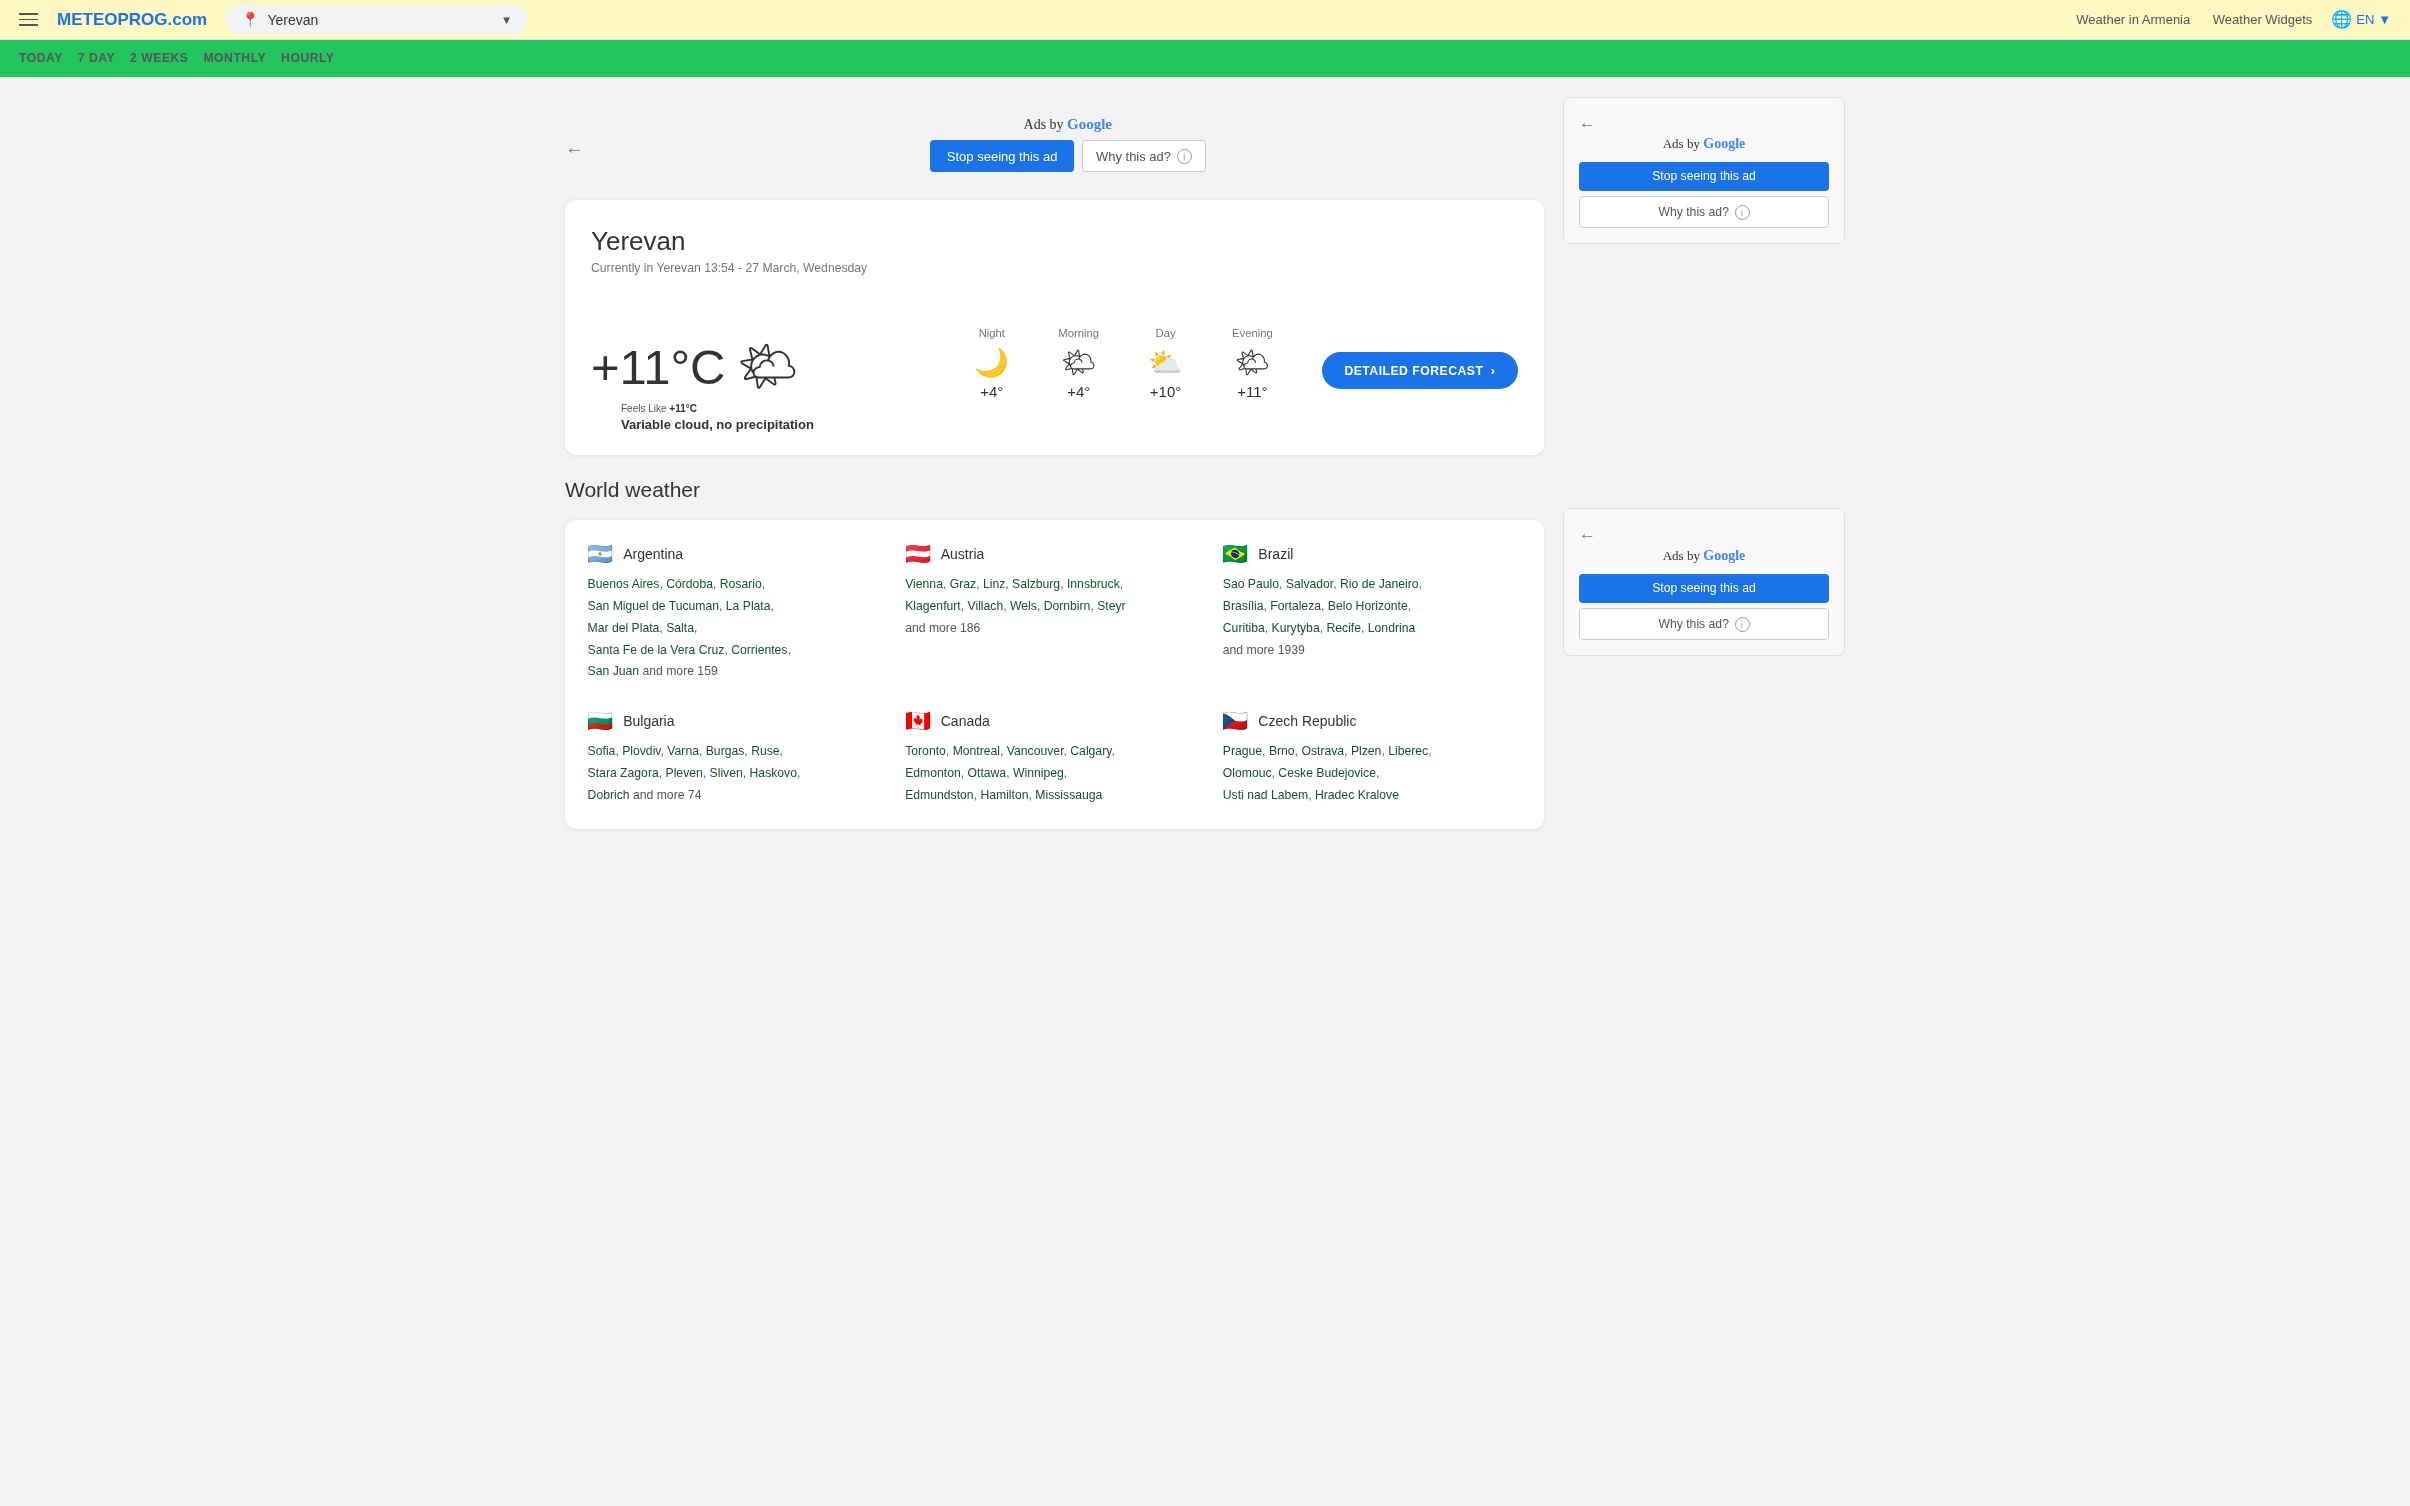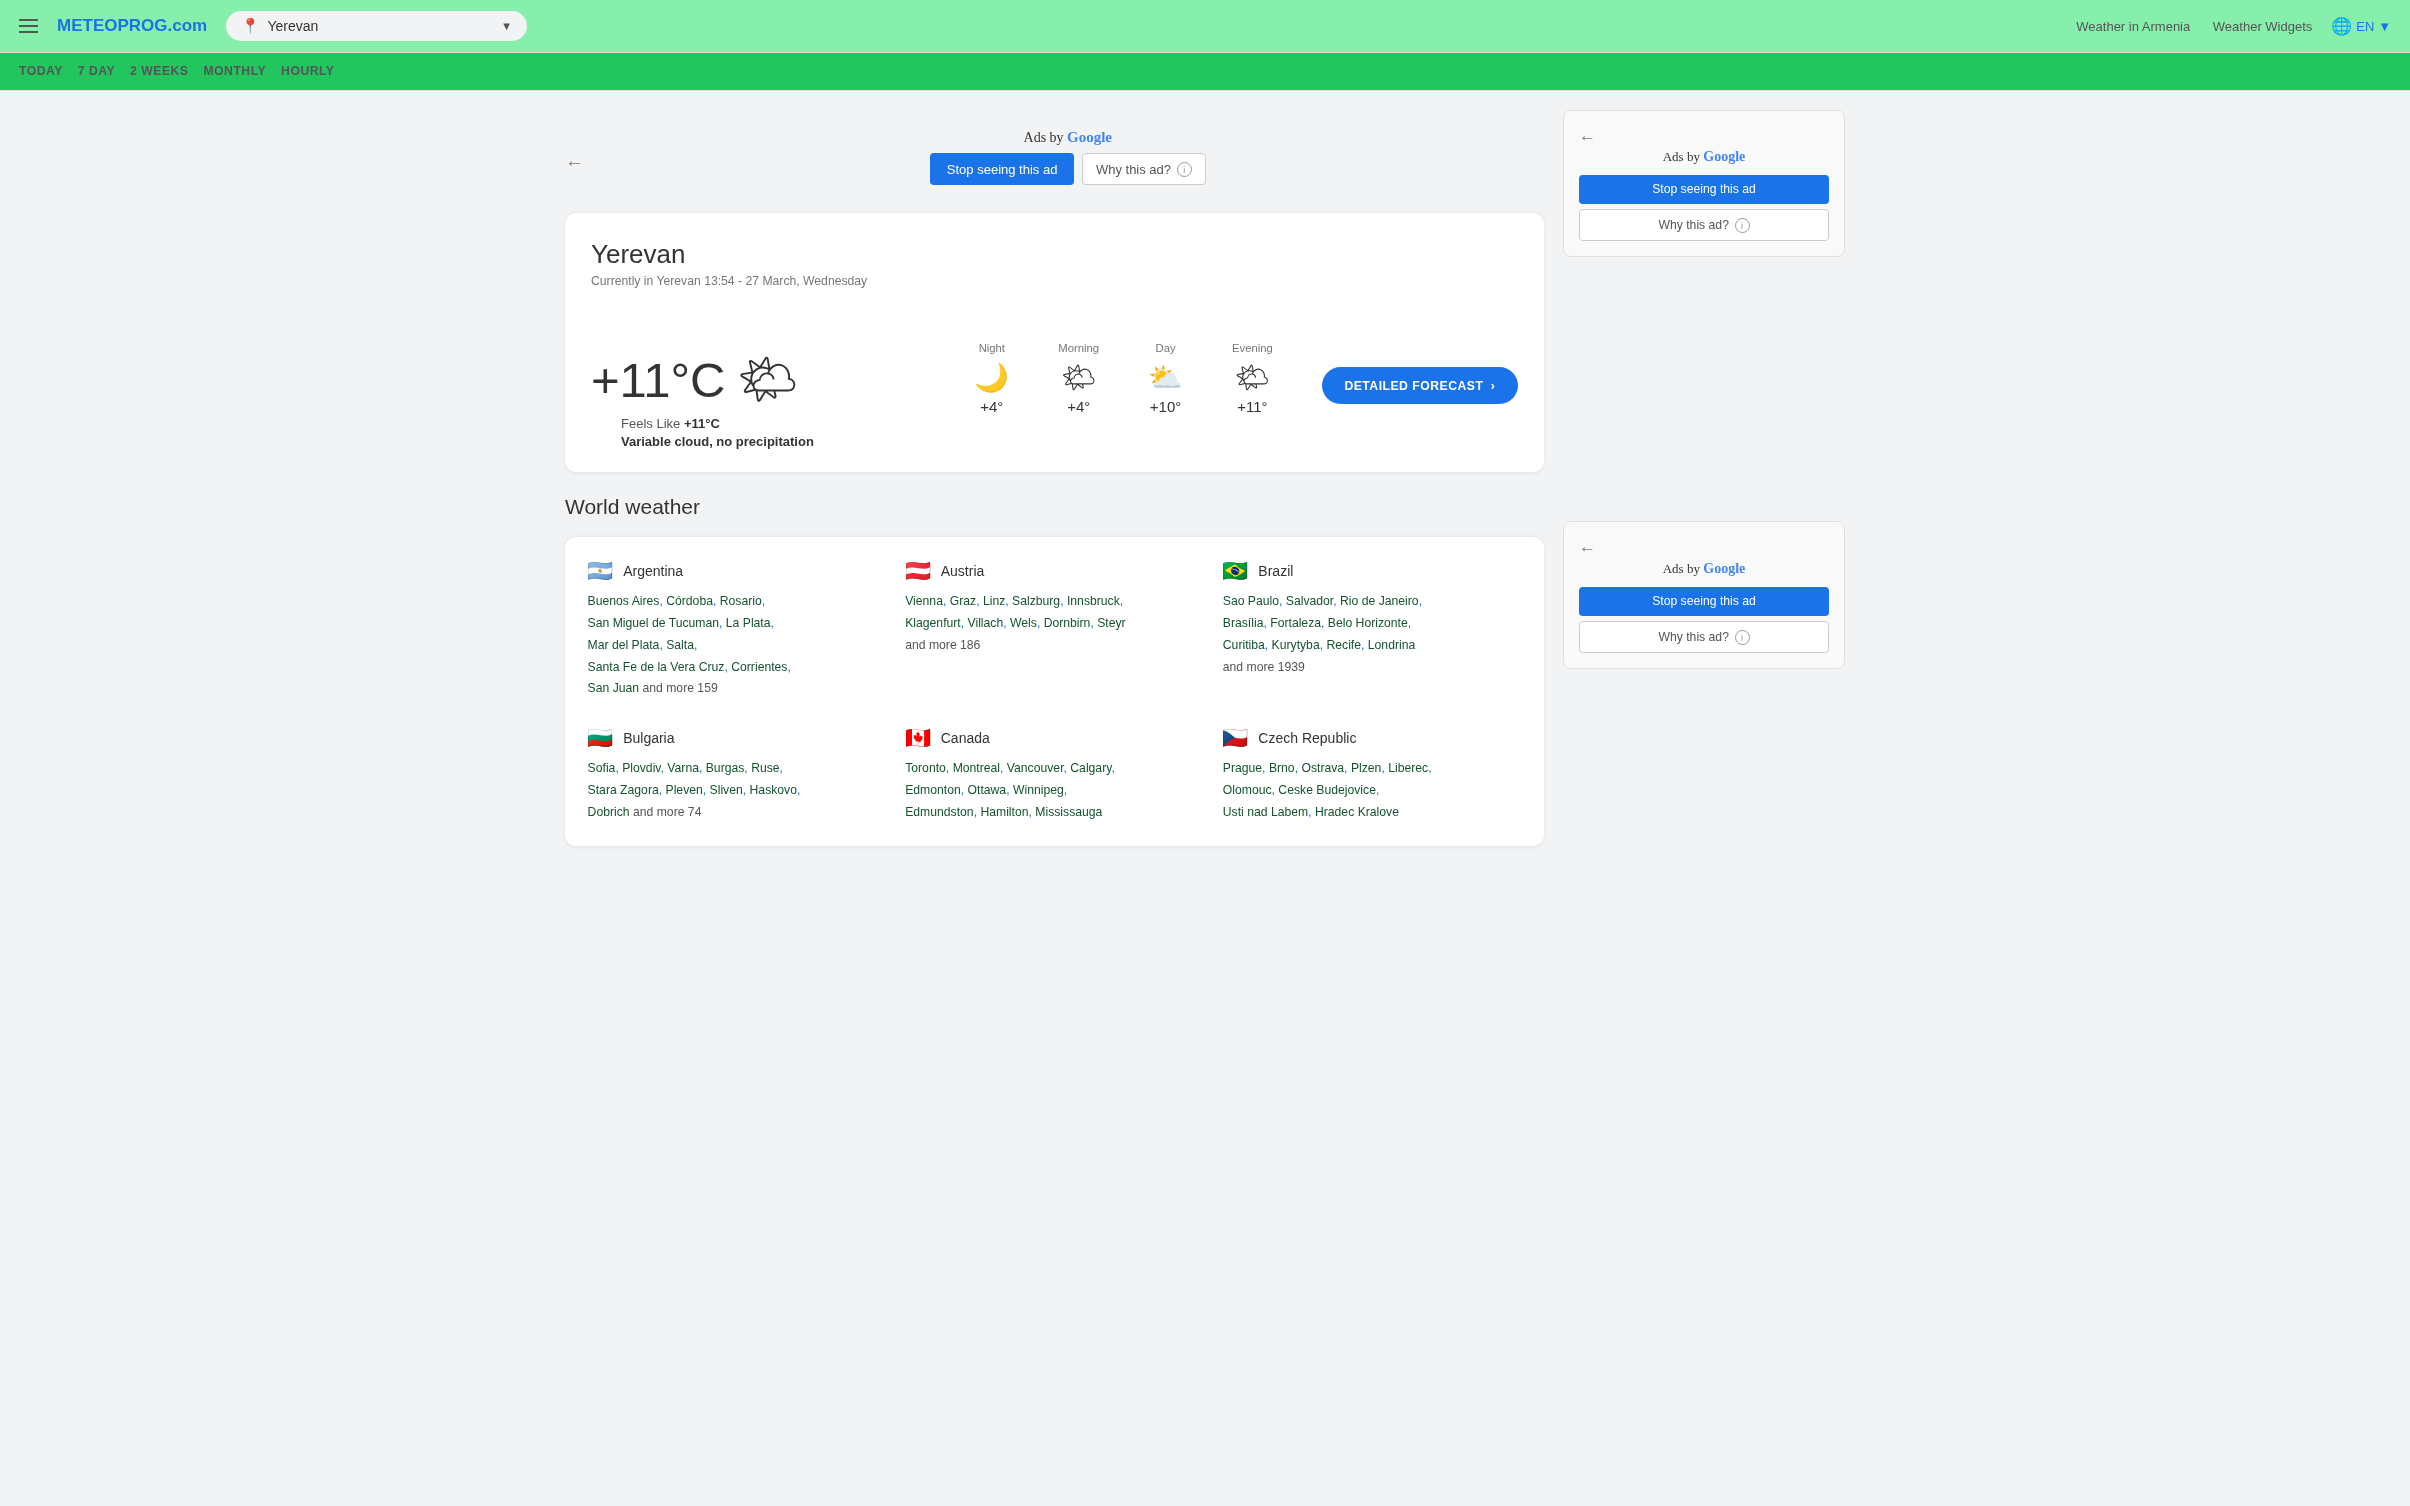--- a/index.html
+++ b/index.html
@@ -1,25 +1,25 @@
 <!DOCTYPE html>
 <html style="font-size:15px"><head>
   <meta charset="utf-8">
   <style>
     * { box-sizing: border-box; margin: 0; padding: 0; }
     body { font-family: Arial, sans-serif; background: #f1f3f4; color: #333; font-size: 13px; }
 
     
     .header {
-      background: #86efac;
+      background: #fef9c3;
       border-bottom: 0.9px solid #e0e0e0;
       padding: 0 19px;
       display: flex;
       align-items: center;
-      height: 53px;
+      height: 40px;
       gap: 19px;
     }
     .hamburger-icon { cursor: pointer; display: flex; flex-direction: column; gap: 3.8px; }
     .hamburger-icon span { display: block; width: 19px; height: 1.9px; background: #555; }
     .logo { font-size: 17px; font-weight: bold; color: #333; white-space: nowrap; }
     .logo span { color: #1a73e8; }
     .location-selector {
       display: flex; align-items: center; background: #f1f3f4; border-radius: 22.6px;
       padding: 5.6px 15px; gap: 7.5px; flex: 1; max-width: 301px; cursor: pointer;
     }
@@ -92,21 +92,21 @@
       padding: 26px 26px 22.6px;
       margin-bottom: 22.6px;
       box-shadow: 0 0.9px 3.8px rgba(0,0,0,0.08);
     }
     .city-name { font-size: 26px; font-weight: 400; color: #333; margin-bottom: 3.8px; }
     .city-time { font-size: 12.2px; color: #777; margin-bottom: 19px; }
     .temp-section { display: flex; align-items: center; gap: 11.3px; padding-right: 30px; border-right: 0.9px solid #e0e0e0; }
     .temp-big { font-size: 49px; font-weight: 300; color: #333; }
     .weather-icon-big { font-size: 49px; }
     .feels-section { padding-left: 30px; }
-    .feels-like { font-size: 13px; color: #555; margin-bottom: 3.8px; }
+    .feels-like { font-size: 10px; color: #555; margin-bottom: 3.8px; }
     .feels-like strong { color: #333; }
     .weather-desc { font-size: 13px; font-weight: 600; color: #333; }
     .forecast-item { text-align: center; padding: 0 19px; }
     .forecast-label { font-size: 11.3px; color: #777; margin-bottom: 7.5px; }
     .forecast-icon { font-size: 28px; margin-bottom: 3.8px; }
     .forecast-temp { font-size: 15px; color: #333; }
     .detailed-btn {
       background: #1a73e8; color: #fff; border: none; border-radius: 22.6px;
       padding: 11.3px 22.6px; font-size: 12.2px; font-weight: 600; cursor: pointer;
       display: flex; align-items: center; gap: 7.5px; letter-spacing: 0.5px;

